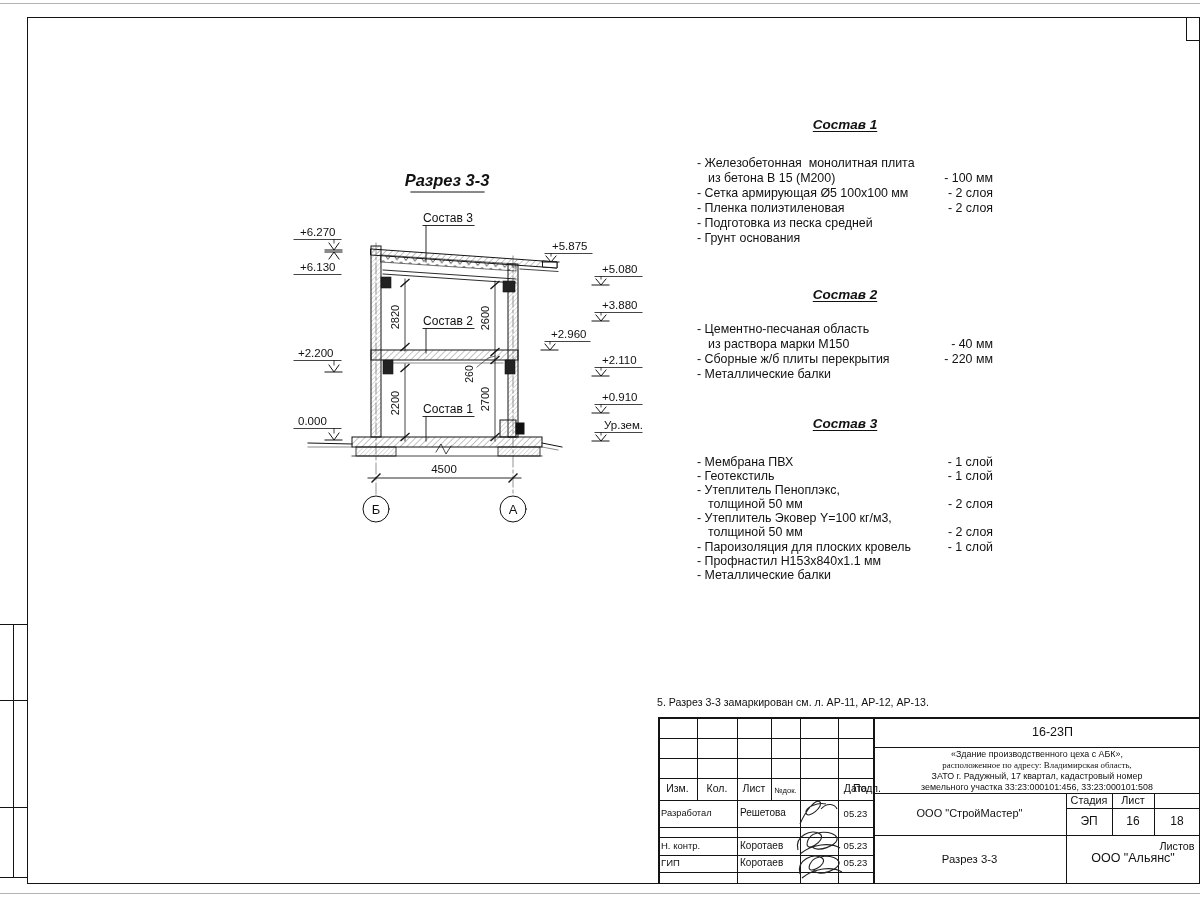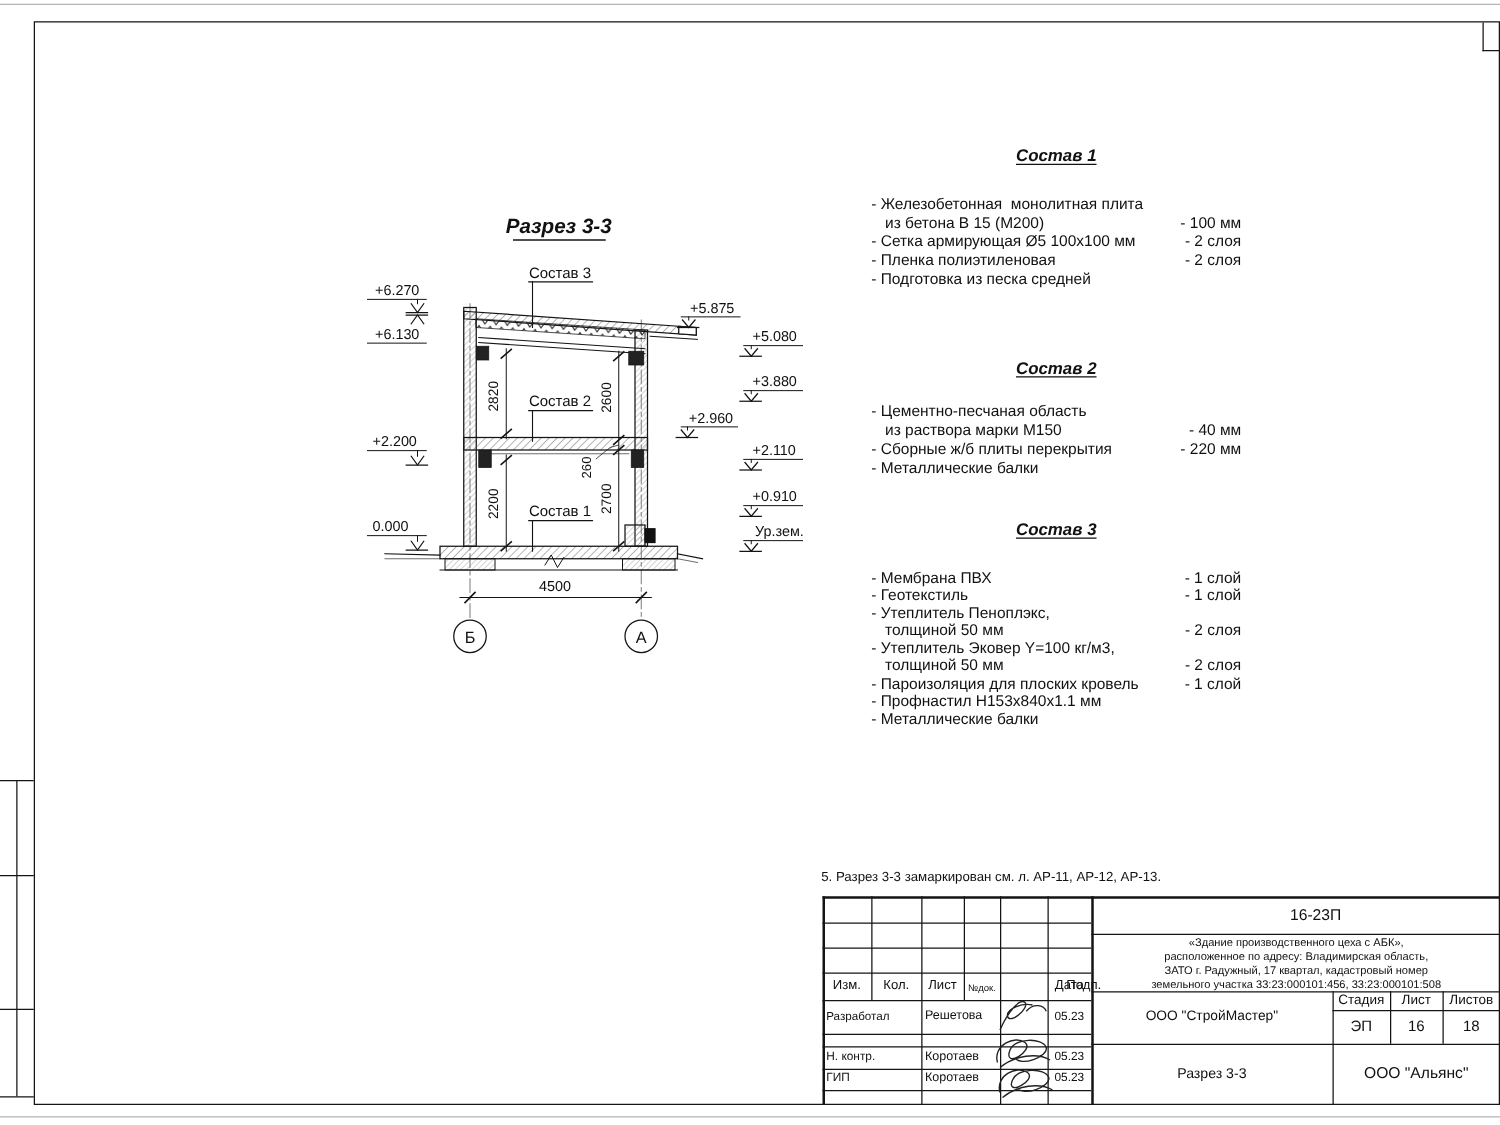--- a/index.html
+++ b/index.html
@@ -229,20 +229,24 @@
       <span class="v">- 2 слоя</span>
     </div>
   <div class="li">
       <span class="t">- Пленка полиэтиленовая</span>
       <span class="v">- 2 слоя</span>
     </div>
   <div class="li">
       <span class="t">- Подготовка из песка средней</span>
       <span class="v"></span>
     </div>
+  <div class="li">
+      <span class="t">- Грунт основания</span>
+      <span class="v"></span>
+    </div>
 </div>
 
 <div class="list-head" style="left:697px;top:287px;">Состав 2</div>
 <div class="list" style="left:697px;top:322px;">
   <div class="li">
       <span class="t">- Цементно-песчаная область</span>
       <span class="v"></span>
     </div>
   <div class="li">
       <span class="t cont">из раствора марки М150</span>
@@ -331,27 +335,27 @@
 
   <div class="tbt" style="left:658px;top:782px;width:39px;font-size:10.5px;">Изм.</div>
   <div class="tbt" style="left:697px;top:782px;width:40px;font-size:10.5px;">Кол.</div>
   <div class="tbt" style="left:737px;top:782px;width:34px;font-size:10.5px;">Лист</div>
   <div class="tbt" style="left:771px;top:786px;width:29px;font-size:7.6px;">№док.</div>
   <div class="tbt" style="left:800px;top:782px;width:38px;font-size:10.5px;padding-left:48px;">Подп.</div>
   <div class="tbt" style="left:838px;top:782px;width:35px;font-size:10.5px;">Дата</div>
 
   <div class="tbt" style="left:873px;top:725px;width:327px;font-size:12.5px;padding-left:16px;">16-23П</div>
   <div class="tbt proj" style="left:876px;top:749px;width:322px;">«Здание производственного цеха с АБК»,</div>
-  <div class="tbt proj" style="left:876px;top:760px;width:322px;">расположенное по адресу: Владимирская область,</div>
+  <div class="tbt proj" style="left:876px;top:760px;width:322px;font-family:Liberation Serif, serif;">расположенное по адресу: Владимирская область,</div>
   <div class="tbt proj" style="left:876px;top:771px;width:322px;">ЗАТО г. Радужный, 17 квартал, кадастровый номер</div>
   <div class="tbt proj" style="left:876px;top:782px;width:322px;">земельного участка 33:23:000101:456, 33:23:000101:508</div>
 
   <div class="tbt" style="left:1066px;top:794px;width:46px;font-size:10.8px;">Стадия</div>
   <div class="tbt" style="left:1112px;top:794px;width:42px;font-size:10.8px;">Лист</div>
-  <div class="tbt" style="left:1154px;top:794px;width:46px;font-size:10.8px;">Листов</div>
+  <div class="tbt" style="left:1154px;top:840px;width:46px;font-size:10.8px;">Листов</div>
   <div class="tbt" style="left:1066px;top:814px;width:46px;font-size:12px;">ЭП</div>
   <div class="tbt" style="left:1112px;top:814px;width:42px;font-size:12px;">16</div>
   <div class="tbt" style="left:1154px;top:814px;width:46px;font-size:12px;">18</div>
 
   <div class="tbt" style="left:873px;top:807px;width:193px;font-size:11px;">ООО "СтройМастер"</div>
   <div class="tbt" style="left:873px;top:853px;width:193px;font-size:11.3px;">Разрез 3-3</div>
   <div class="tbt" style="left:1066px;top:851px;width:134px;font-size:12.5px;">ООО "Альянс"</div>
 
   <div class="tbt" style="left:661px;top:808px;width:75px;font-size:9.3px;text-align:left;">Разработал</div>
   <div class="tbt" style="left:740px;top:807px;width:59px;font-size:10px;text-align:left;">Решетова</div>

